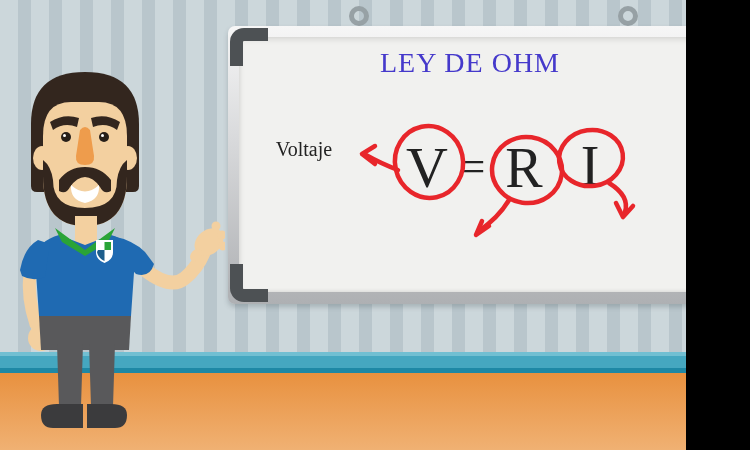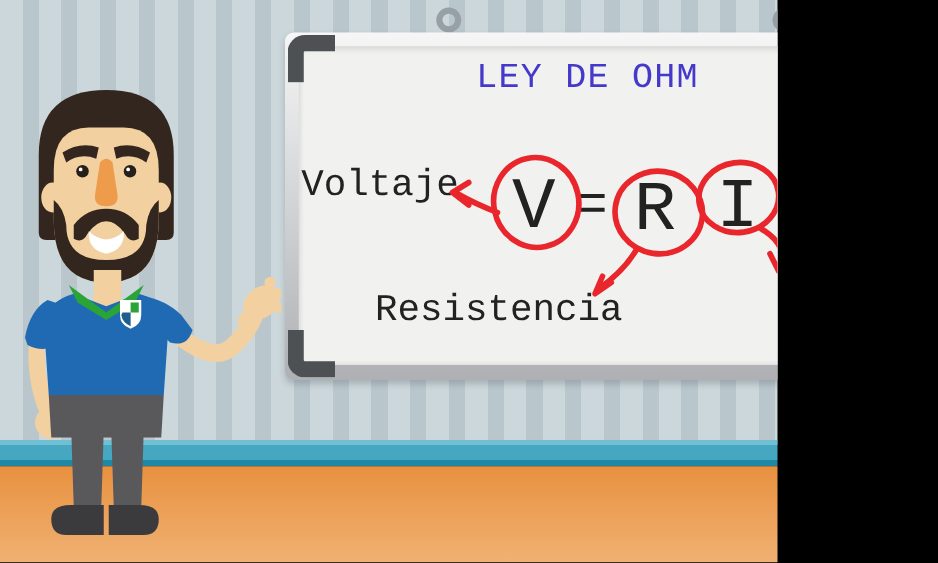--- a/index.html
+++ b/index.html
@@ -1,18 +1,18 @@
 <!DOCTYPE html>
 <html style="--title-blue: #4539cb; --board-text: #222222; --annotation-red: #e8262b; --board-surface: #f1f1ef; --bracket-gray: #4d5154; --wall-light: #ccd7db; --wall-dark: #b9c6cc; --baseboard-teal: #45a7c0; --baseboard-highlight: #7cc5d6; --baseboard-line: #1e88a5; --floor-top: #e8913f; --floor-bottom: #f0b173; --skin: #f3d0a0; --hair: #33261e; --nose-orange: #ee9c4c; --shirt-blue: #1f6ab2; --collar-green: #2aa437; --pants-gray: #59595b; --shoes-dark: #3b3b3d;"><head>
 <meta charset="utf-8">
 <style>
   html,body{margin:0;padding:0;background:#000;}
   .scene{
-    position:relative;width:622px;height:450px;overflow:hidden;
-    font-family:Liberation Mono, monospace;
+    position:relative;width:686px;height:450px;overflow:hidden;
+    font-family:Liberation Serif, serif;
   }
   
   .wall{
     position:absolute;left:0;top:0;width:750px;height:352px;
     background:repeating-linear-gradient(90deg,
       var(--wall-light,#ccd7db) 0 18px,
       var(--wall-dark,#b9c6cc) 18px 31px);
   }
   .baseboard{
     position:absolute;left:0;top:352px;width:750px;height:16px;
@@ -60,21 +60,21 @@
   .board-text-layer{position:absolute;left:0;top:0;width:750px;height:450px;z-index:4;pointer-events:none;}
   .board-text-layer > div, .board-text-layer > span{
     position:absolute;transform:translate(-50%,-50%);white-space:nowrap;
     color:var(--board-text,#222);
   }
   .board-title{left:470px;top:63px;font-size:28px;letter-spacing:1px;color:var(--title-blue,#4539cb) !important;}
   .f-v{left:427px;top:167px;font-size:58px;}
   .f-eq{left:473px;top:166px;font-size:44px;}
   .f-r{left:524px;top:168px;font-size:56px;}
   .f-i{left:590px;top:166px;font-size:56px;}
-  .lbl{font-size:30px;}
+  .lbl{font-size:20px;}
   .lbl-voltaje{left:304px;top:149px;}
   .lbl-resistencia{left:399px;top:249px;}
   .lbl-corriente{left:633px;top:241px;}
   
   .annotations{position:absolute;left:0;top:0;z-index:5;pointer-events:none;}
   .red{stroke:var(--annotation-red,#e8262b);fill:none;stroke-width:4.5;
        stroke-linecap:round;stroke-linejoin:round;}
   
   .character{position:absolute;left:5px;top:58px;z-index:3;}
   .f-hair{fill:var(--hair,#33261e);}
@@ -111,21 +111,20 @@
     <div class="bracket br"></div>
   </div>
 
   <div class="board-text-layer">
     <div class="board-title">LEY DE OHM</div>
     <span class="f-v">V</span>
     <span class="f-eq">=</span>
     <span class="f-r">R</span>
     <span class="f-i">I</span>
     <div class="lbl lbl-voltaje">Voltaje</div>
-    <div class="lbl lbl-resistencia">Resistencia</div>
   </div>
 
   <svg class="annotations" width="750" height="450" viewBox="0 0 750 450">
     <g>
       <ellipse class="red" cx="429" cy="162" rx="34" ry="36" transform="rotate(-12 429 162)"></ellipse>
       <path class="red" d="M398,170 Q380,163 366,155"></path>
       <path class="red" d="M375,146 L362,154 L375,164"></path>
     </g>
     <g>
       <ellipse class="red" cx="527" cy="170" rx="35" ry="33" transform="rotate(8 527 170)"></ellipse>

